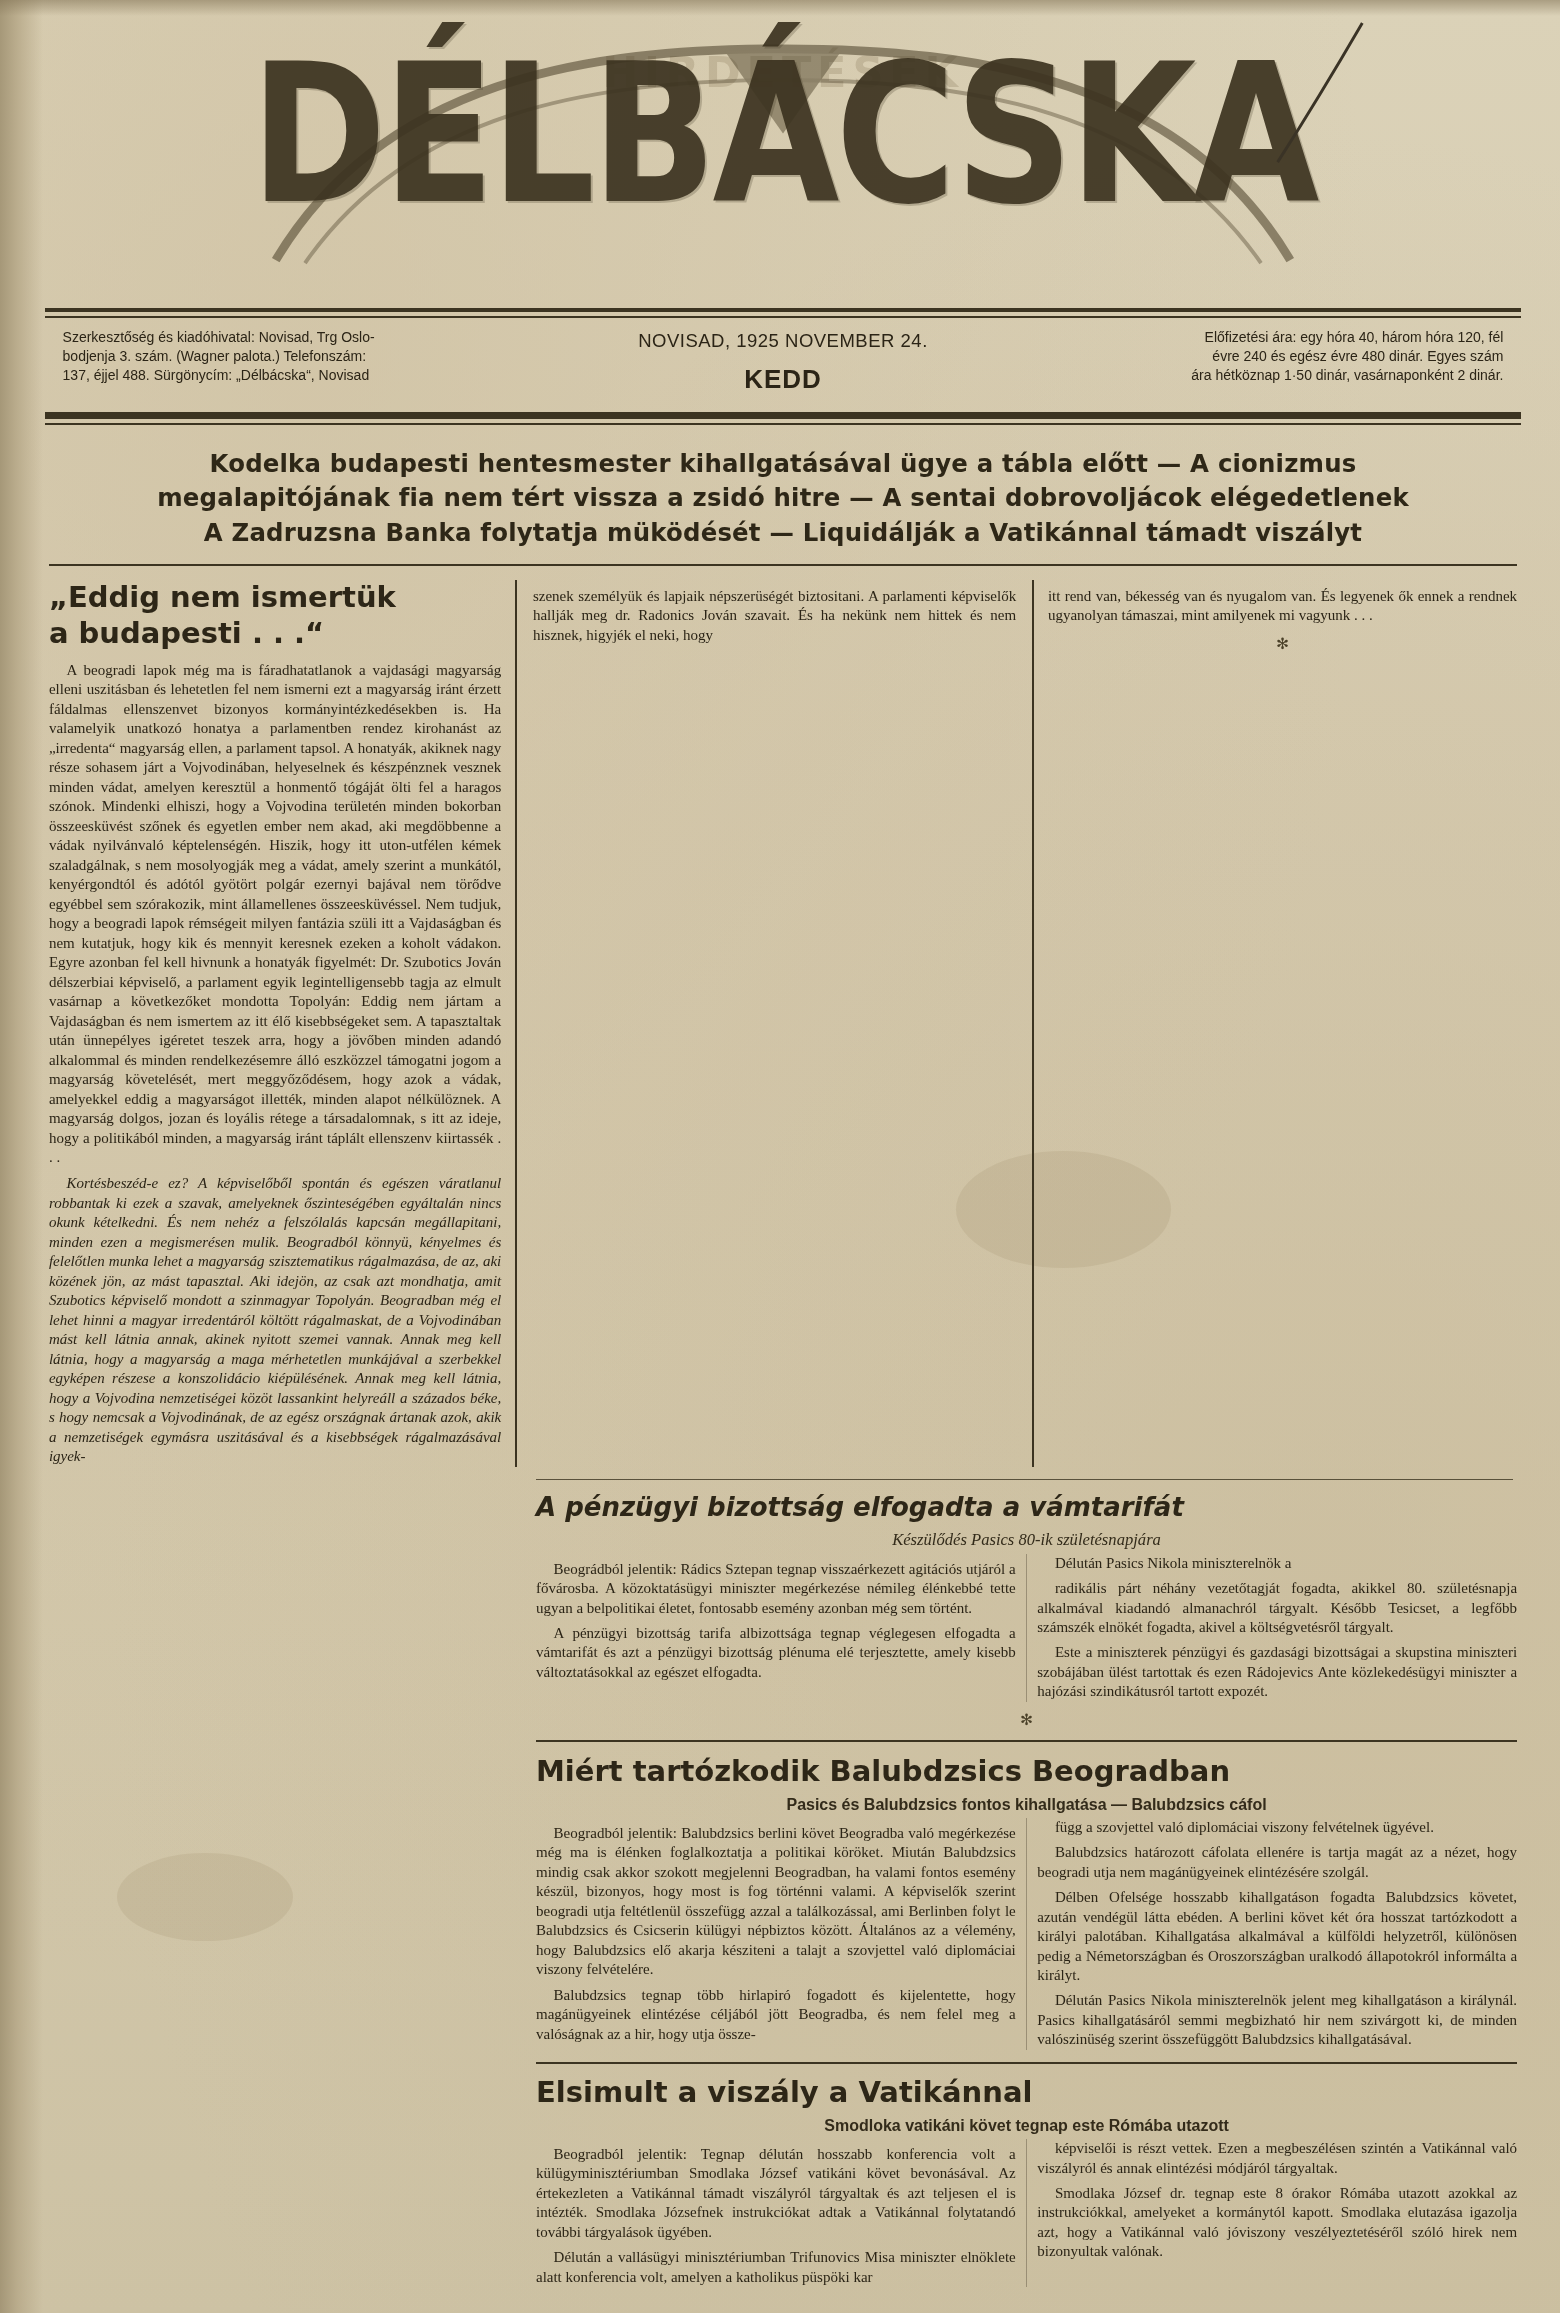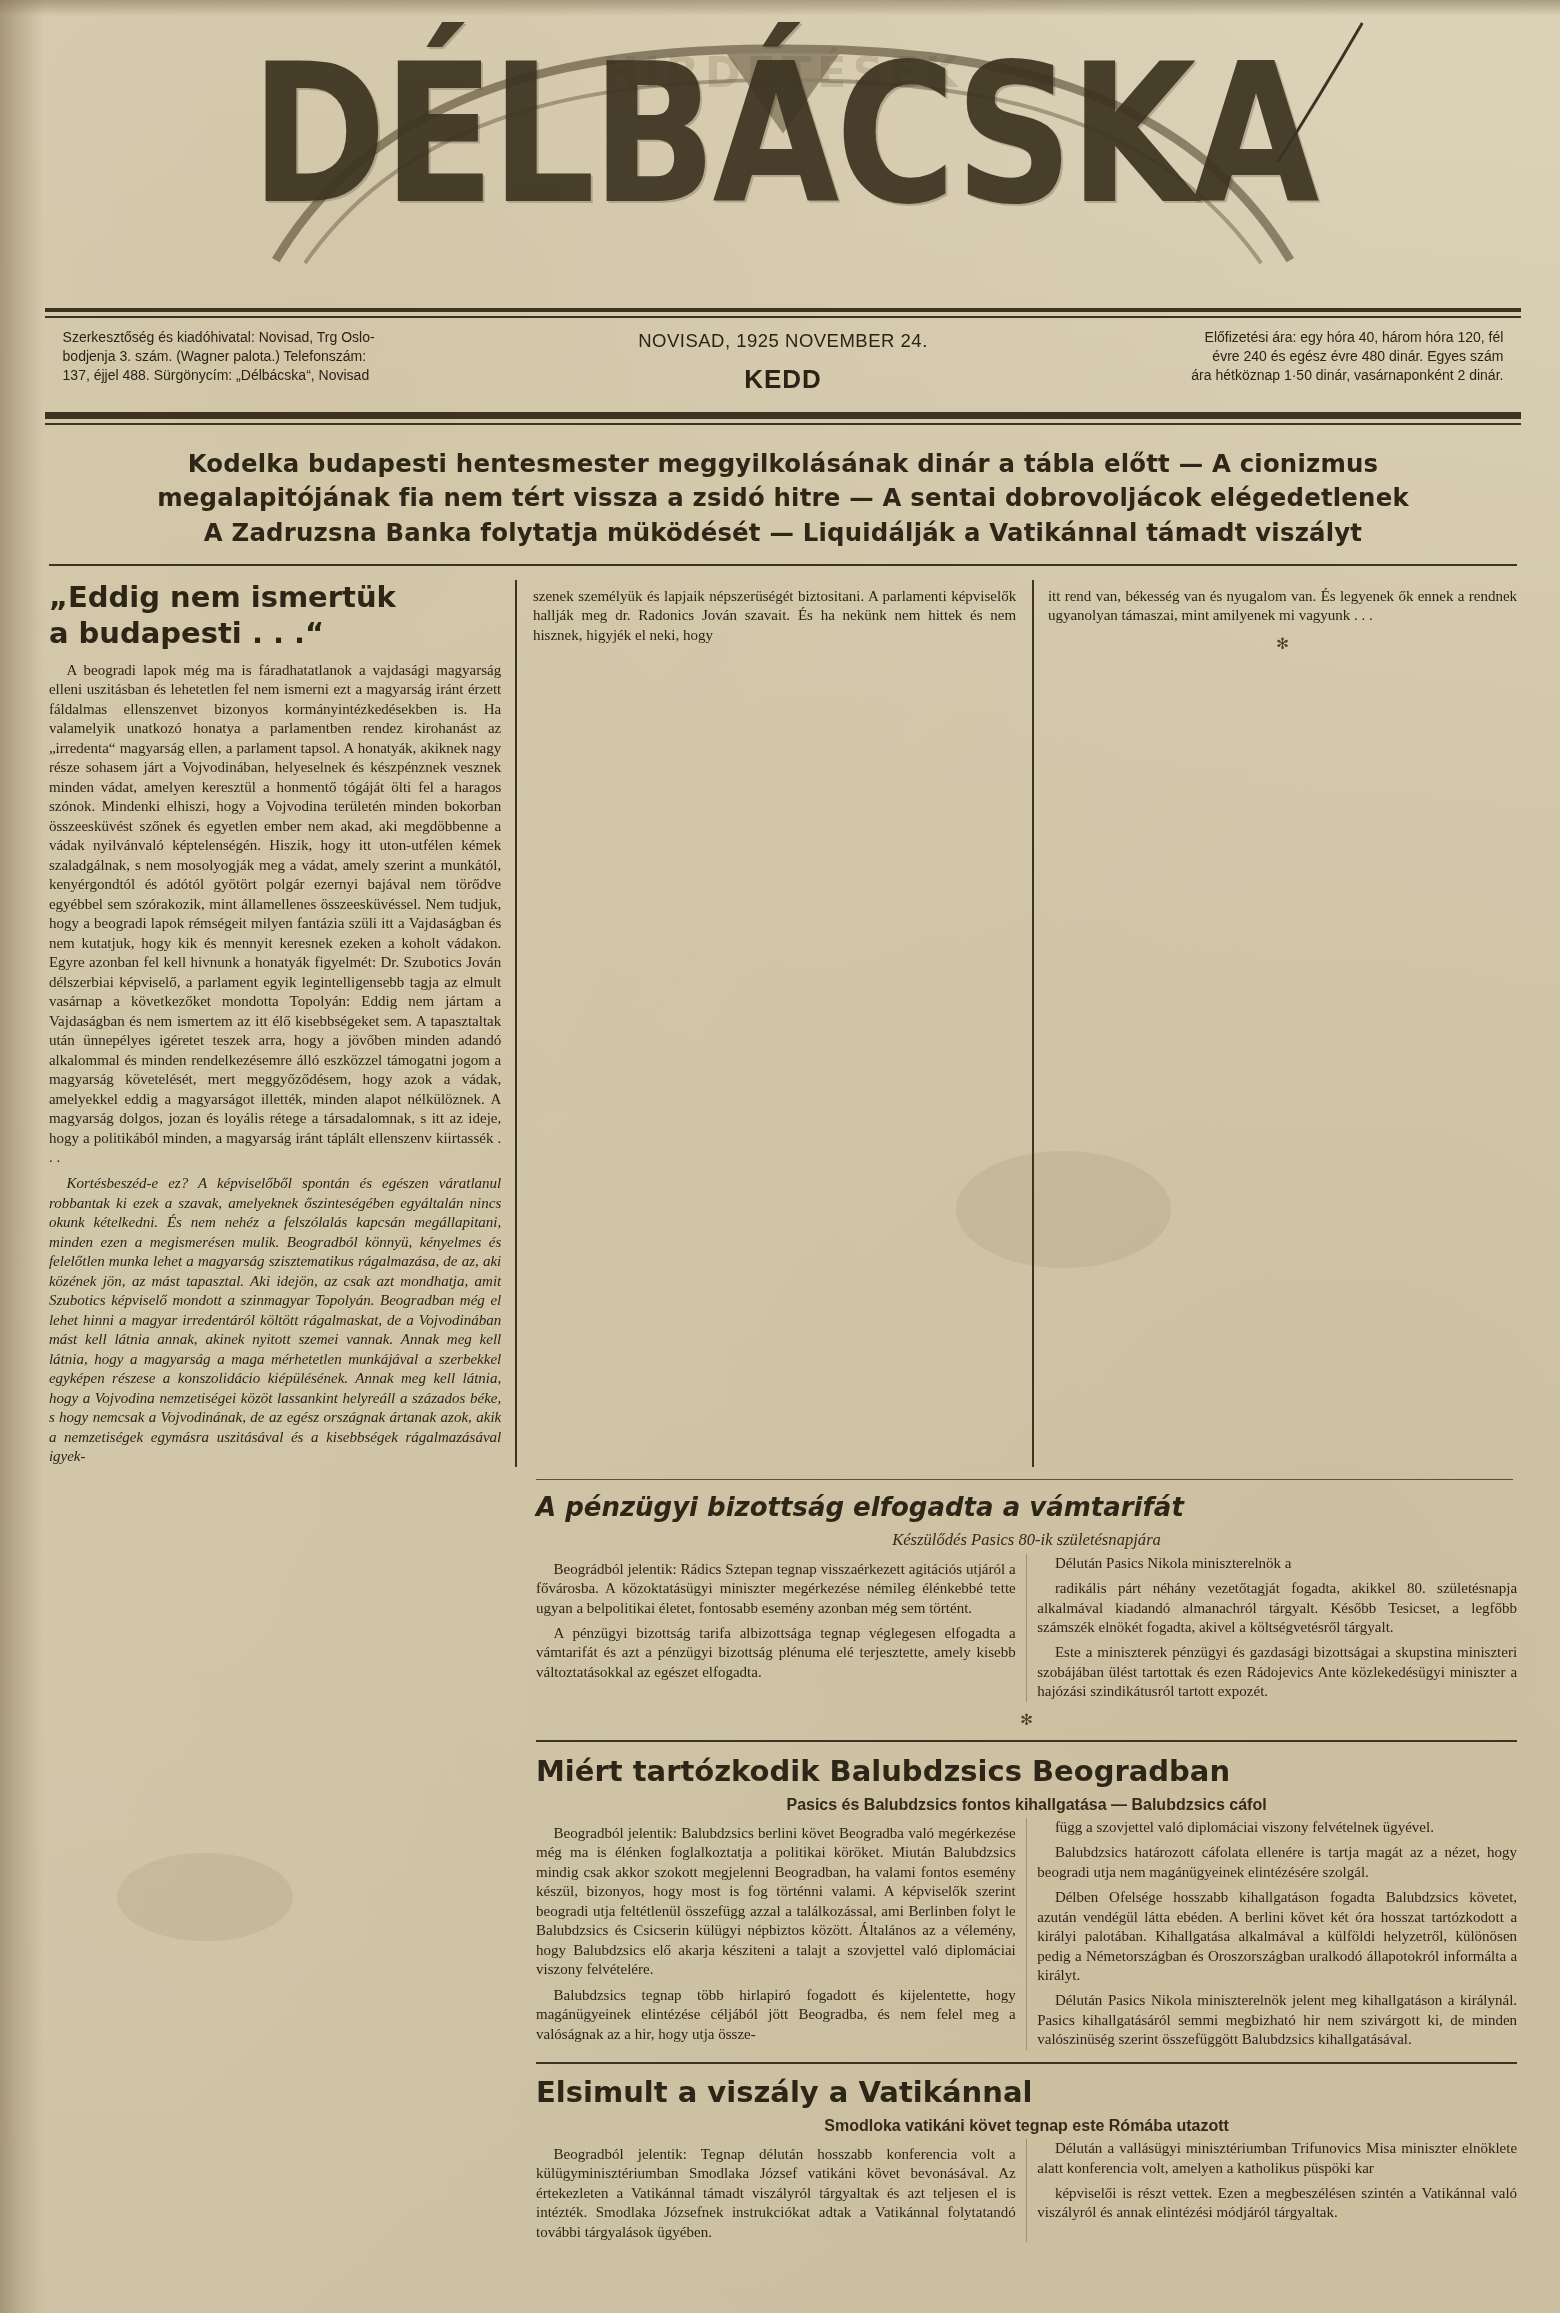--- a/index.html
+++ b/index.html
@@ -281,21 +281,21 @@
         <div>Előfizetési ára: egy hóra 40, három hóra 120, fél</div>
         <div>évre 240 és egész évre 480 dinár. Egyes szám</div>
         <div>ára hétköznap 1·50 dinár, vasárnaponként 2 dinár.</div>
       </div>
     </div>
 
     <div class="band-bottom"></div>
     <div class="band-bottom2"></div>
 
     <div class="leadheads">
-      <span class="ln">Kodelka budapesti hentesmester meggyilkolásának dinár a tábla előtt — A cionizmus</span>
+      <span class="ln">Kodelka budapesti hentesmester kihallgatásával ügye a tábla előtt — A cionizmus</span>
       <span class="ln">megalapitójának fia nem tért vissza a zsidó hitre — A sentai dobrovoljácok elégedetlenek</span>
       <span class="ln">A Zadruzsna Banka folytatja müködését — Liquidálják a Vatikánnal támadt viszályt</span>
     </div>
     <div class="hr-after-lead"></div>
 
     <div class="cols">
 
       <div class="col-1">
         <div class="art-title t-xl">
           <div>„Eddig nem ismertük</div>
@@ -342,19 +342,20 @@
         <p class="body">Délután Pasics Nikola miniszterelnök jelent meg kihallgatáson a királynál. Pasics kihallgatásáról semmi megbizható hir nem szivárgott ki, de minden valószinüség szerint összefüggött Balubdzsics kihallgatásával.</p>
       </div>
 
       <div class="hr-full" style="margin-left:0;margin-right:0;"></div>
       <div class="art-title t-xl">Elsimult a viszály a Vatikánnal</div>
       <div class="subtitle">Smodloka vatikáni követ tegnap este Rómába utazott</div>
       <div class="twocol">
         <p class="body">Beogradból jelentik: Tegnap délután hosszabb konferencia volt a külügyminisztériumban Smodlaka József vatikáni követ bevonásával. Az értekezleten a Vatikánnal támadt viszályról tárgyaltak és azt teljesen el is intézték. Smodlaka Józsefnek instrukciókat adtak a Vatikánnal folytatandó további tárgyalások ügyében.</p>
         <p class="body">Délután a vallásügyi minisztériumban Trifunovics Misa miniszter elnöklete alatt konferencia volt, amelyen a katholikus püspöki kar</p>
         <p class="body">képviselői is részt vettek. Ezen a megbeszélésen szintén a Vatikánnal való viszályról és annak elintézési módjáról tárgyaltak.</p>
+        <p class="body">Smodlaka József dr. tegnap este 8 órakor Rómába utazott azokkal az instrukciókkal, amelyeket a kormánytól kapott. Smodlaka elutazása igazolja azt, hogy a Vatikánnal való jóviszony veszélyeztetéséről szóló hirek nem bizonyultak valónak.</p>
       </div>
 
     </div>
 
   </div>
 </div>
 
 
 </body></html>

